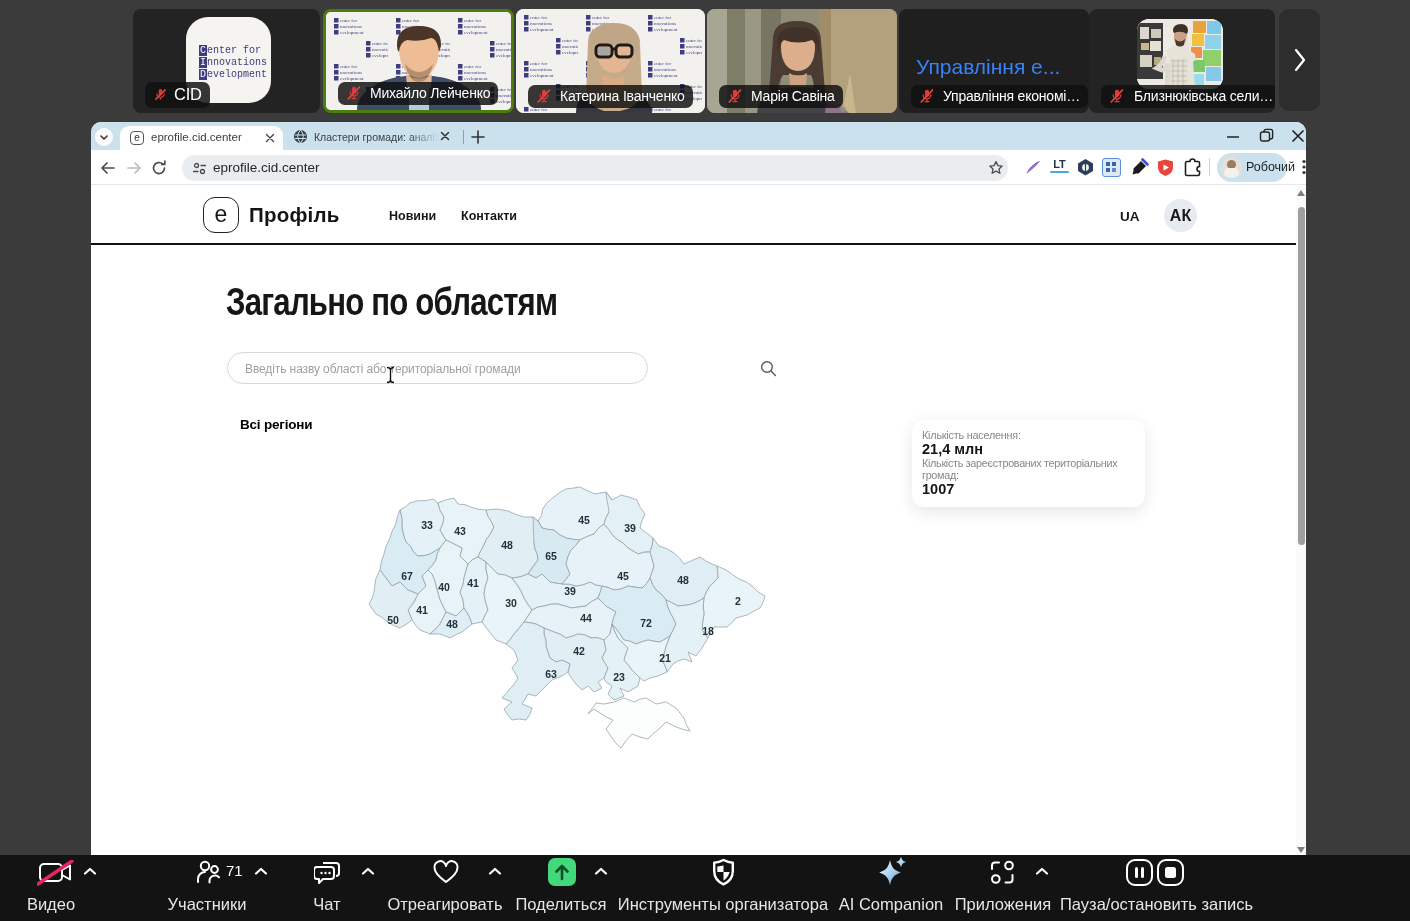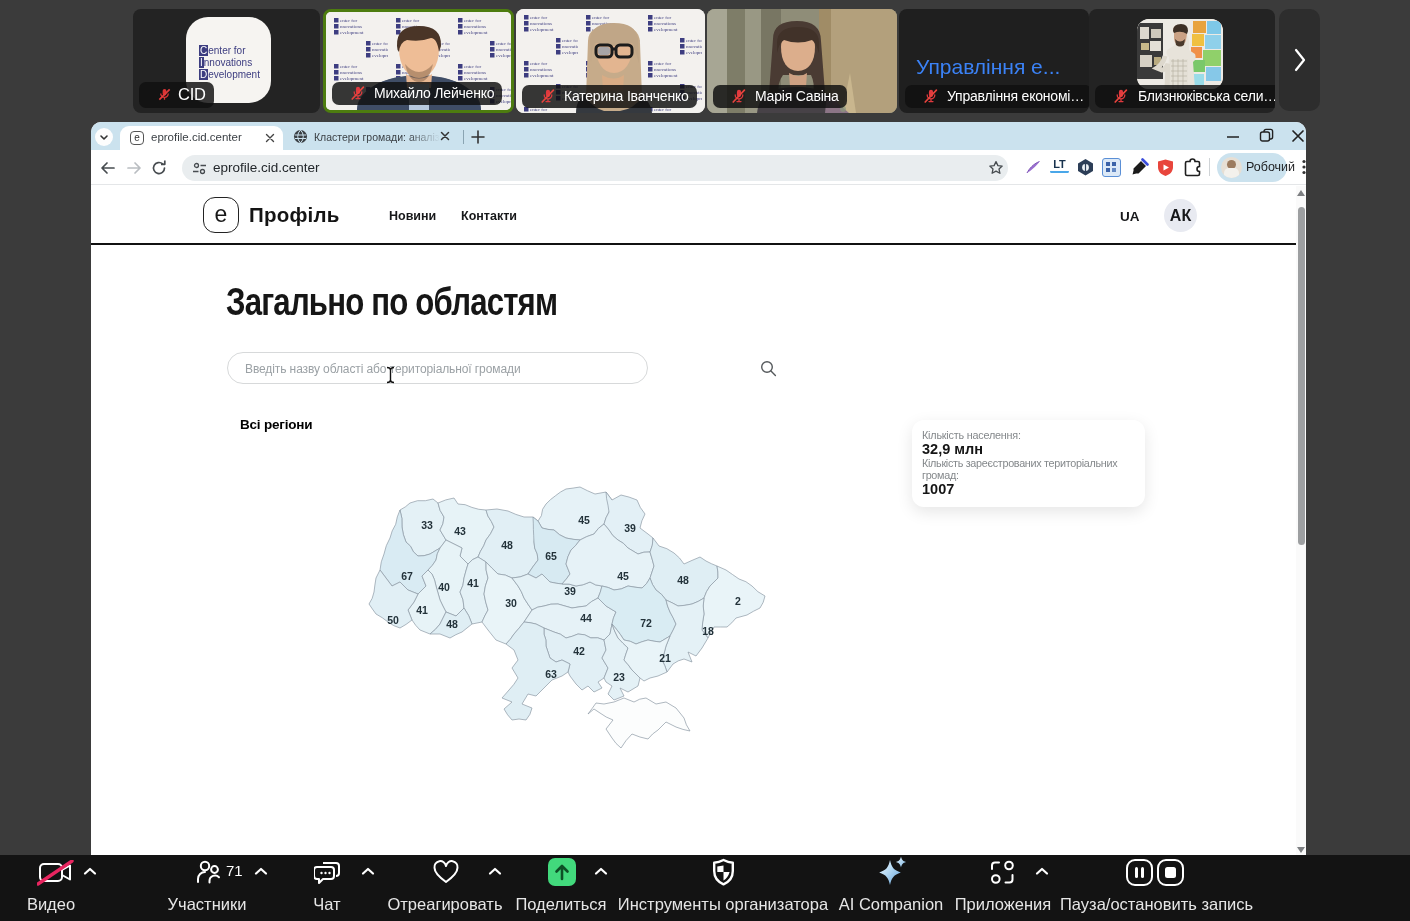--- a/index.html
+++ b/index.html
@@ -1,40 +1,40 @@
 <!DOCTYPE html>
 <html><head>
 <meta charset="utf-8">
 <style>
 *{margin:0;padding:0;box-sizing:border-box}
 html,body{width:1410px;height:921px;overflow:hidden;background:#3b3b3b;font-family:"Liberation Sans",sans-serif;-webkit-font-smoothing:antialiased}
 .abs{position:absolute}
 
 .tile{position:absolute;top:9px;height:104px;background:#232323;border-radius:8px;overflow:hidden}
-.vlabel{position:absolute;left:6px;bottom:5px;background:rgba(16,16,16,.83);border-radius:7px;color:#fff;font-size:14px;letter-spacing:-.2px;display:flex;align-items:center;padding:3px 8px 4px 18px;white-space:nowrap}
+.vlabel{position:absolute;left:12px;bottom:5px;background:rgba(16,16,16,.83);border-radius:7px;color:#fff;font-size:14px;letter-spacing:-.2px;display:flex;align-items:center;padding:3px 8px 4px 8px;white-space:nowrap}
 .vlabel svg{margin-right:6px}
 
 #browser{position:absolute;left:91px;top:122px;width:1215px;height:735px;border-radius:10px 10px 0 0;background:#fff;overflow:hidden}
 #tabstrip{position:absolute;left:0;top:0;width:100%;height:28px;background:#cbe2ee}
 #urlrow{position:absolute;left:0;top:28px;width:100%;height:35px;background:#fff;border-bottom:1px solid #e4e6e8}
 .tabtxt{font-size:11.5px;color:#3a3f44}
 #content{position:absolute;left:0;top:64px;width:1215px;height:671px;background:#fff}
 .nav{font-size:12.5px;font-weight:700;color:#17181a}
 
 #toolbar{position:absolute;left:0;top:855px;width:1410px;height:66px;background:#131313}
 .tblabel{position:absolute;top:40px;width:100%;text-align:center;color:#e6e6e6;font-size:16.5px;white-space:nowrap}
 .tbitem{position:absolute;top:0;height:66px}
 .chev{stroke:#fff;stroke-width:2.2;fill:none;stroke-linecap:round;stroke-linejoin:round}
 </style>
 </head>
 <body>
 
 <div class="tile" style="left:133px;width:187px">
   <div class="abs" style="left:53px;top:8px;width:85px;height:86px;background:#f6f4f1;border-radius:22px"></div>
-  <div class="abs" style="left:66px;top:36px;font-family:Liberation Sans, sans-serif;font-size:10px;line-height:12px;color:#3d3d80">
+  <div class="abs" style="left:66px;top:36px;font-family:Liberation Mono, monospace;font-size:10px;line-height:12px;color:#3d3d80">
     <div><span style="background:#3d3d80;color:#fff;padding:0 1px">C</span>enter for</div>
     <div><span style="background:#3d3d80;color:#fff;padding:0 1px">I</span>nnovations</div>
     <div><span style="background:#3d3d80;color:#fff;padding:0 1px">D</span>evelopment</div>
   </div>
   <div class="vlabel">
       <svg width="15" height="15" viewBox="0 0 16 16">
         <path d="M8 2a2 2 0 0 1 2 2v3a2 2 0 0 1-4 0V4a2 2 0 0 1 2-2z" fill="#d33"></path>
         <path d="M4 7a4 4 0 0 0 8 0M8 11v2.5" stroke="#d33" stroke-width="1.4" fill="none"></path>
         <line x1="2.5" y1="13.5" x2="13.5" y2="2.5" stroke="#e23d3d" stroke-width="1.8"></line>
       </svg>
@@ -352,21 +352,21 @@
         </svg>
     </div>
     <svg class="abs" style="left:294px;top:180px" width="11" height="18" viewBox="0 0 11 18">
         <path d="M2 1.5 C4 1.5 5.5 2.2 5.5 4 C5.5 2.2 7 1.5 9 1.5 M2 16.5 C4 16.5 5.5 15.8 5.5 14 C5.5 15.8 7 16.5 9 16.5 M5.5 4 V14" stroke="#111" stroke-width="1.4" fill="none"></path>
       </svg>
 
     <div class="abs" style="left:149px;top:231px;font-size:13.5px;font-weight:700;color:#000000;letter-spacing:-.2px">Всі регіони</div>
 
     <div class="abs" style="left:821px;top:234px;width:233px;height:87px;background:#fff;border-radius:12px;box-shadow:0 5px 16px rgba(0,0,0,.10)">
       <div class="abs" style="left:10px;top:9px;font-size:10.8px;color:#84888b;letter-spacing:-.2px">Кількість населення:</div>
-      <div class="abs" style="left:10px;top:21px;font-size:14.5px;font-weight:700;color:#151515">32,9 млн</div>
+      <div class="abs" style="left:10px;top:21px;font-size:14.5px;font-weight:700;color:#151515">21,4 млн</div>
       <div class="abs" style="left:10px;top:37px;width:216px;font-size:10.8px;line-height:12px;color:#84888b;letter-spacing:-.3px">Кількість зареєстрованих територіальних<br>громад:</div>
       <div class="abs" style="left:10px;top:61px;font-size:14.5px;font-weight:700;color:#151515">1007</div>
     </div>
 
     <div class="abs" id="mapbox" style="left:275px;top:296px;width:400px;height:272px"><svg xmlns="http://www.w3.org/2000/svg" viewBox="0 0 400 272" width="400" height="272">
 <g stroke="#8d9aa5" stroke-width="0.7" stroke-linejoin="round">
 <path d="M34.0,28.0 39.3,24.9 44.0,21.0 51.5,18.7 59.4,18.7 67.0,17.0 72.0,21.0 74.1,28.4 78.0,35.0 76.9,41.8 74.0,48.0 80.0,58.0 74.0,66.0 64.0,72.0 58.1,73.7 52.0,74.0 47.4,69.8 44.5,64.2 40.0,60.0 37.4,52.7 36.0,45.0 35.9,36.4 Z" fill="#e4f1f6"></path>
 <path d="M72.0,21.0 79.8,17.9 88.0,16.0 92.0,22.0 99.2,22.7 105.9,25.4 112.8,27.3 120.0,28.0 121.9,34.0 125.3,39.4 128.0,45.0 124.5,51.8 120.0,58.0 117.7,63.8 114.5,69.2 112.0,75.0 106.4,77.7 102.0,82.0 94.0,74.0 96.0,66.0 88.0,62.0 80.0,58.0 74.0,48.0 76.9,41.8 78.0,35.0 74.1,28.4 Z" fill="#e7f3f7"></path>
 <path d="M120.0,28.0 131.0,27.0 142.0,29.0 149.9,32.4 158.0,35.0 167.0,35.0 172.0,39.0 170.2,45.9 168.9,52.9 168.0,60.0 168.7,66.1 171.2,71.9 172.0,78.0 166.8,84.9 162.0,92.0 154.2,94.9 146.0,96.0 139.3,93.1 132.0,92.0 125.9,86.1 120.0,80.0 112.0,75.0 114.5,69.2 117.7,63.8 120.0,58.0 124.5,51.8 128.0,45.0 125.3,39.4 121.9,34.0 Z" fill="#e1eff5"></path>
 <path d="M172.0,39.0 175.4,33.7 176.6,27.3 180.0,22.0 184.5,17.6 189.4,13.8 194.5,10.0 200.0,7.0 207.0,6.1 214.0,5.0 221.4,8.7 229.0,12.0 240.0,10.0 246.0,18.0 245.3,24.2 243.0,30.0 240.0,35.8 238.0,42.0 232.4,46.4 228.0,52.0 220.8,54.6 214.0,58.0 207.0,57.3 200.0,56.0 193.5,52.7 188.0,48.0 181.9,47.4 176.0,46.0 Z" fill="#e6f2f7"></path>

